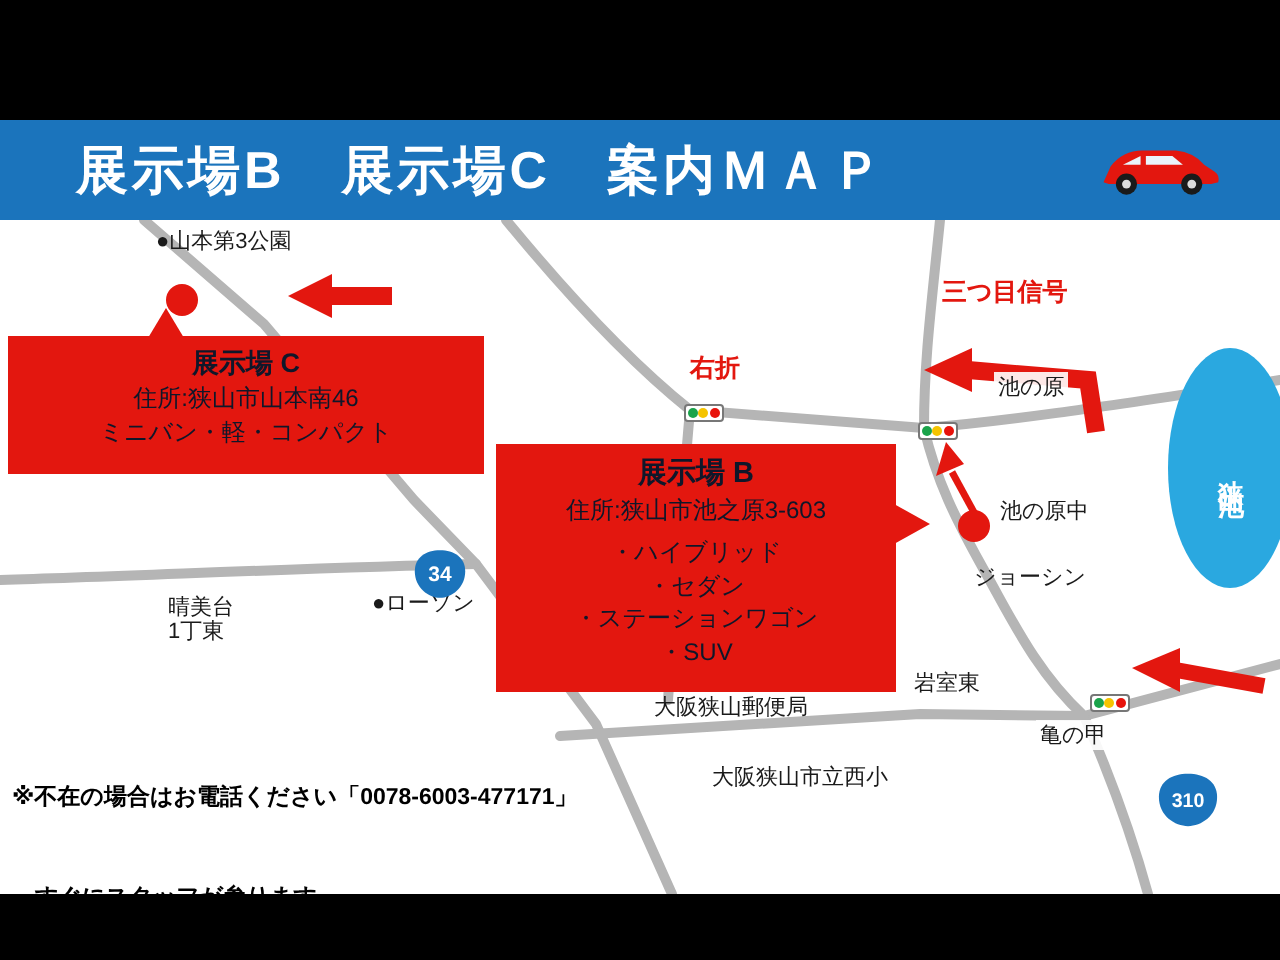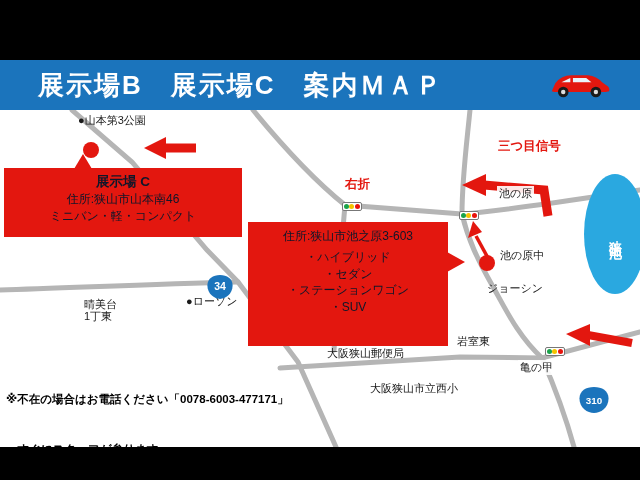--- a/index.html
+++ b/index.html
@@ -92,32 +92,32 @@
         <line x1="632" y1="233" x2="588" y2="225" stroke-width="8"></line>
         <polygon points="590,214 590,236 566,224" stroke="none"></polygon>
       </g>
     </svg>
 
     <div class="pond">
       <span>狭山池</span>
     </div>
 
     <div class="map-label" style="left:78px;top:3px;">●山本第3公園</div>
-    <div class="map-label red-label" style="left:470px;top:28px;margin-left:27px;">三つ目信号</div>
+    <div class="map-label red-label" style="left:470px;top:28px;">三つ目信号</div>
     <div class="map-label red-label" style="left:344px;top:66px;">右折</div>
     <div class="map-label bg-white" style="left:497px;top:76px;">池の原</div>
     <div class="map-label bg-white" style="left:498px;top:138px;">池の原中</div>
     <div class="map-label" style="left:487px;top:171px;">ジョーシン</div>
     <div class="map-label two-line bg-white" style="left:82px;top:188px;">晴美台
 1丁東</div>
     <div class="map-label" style="left:186px;top:184px;">●ローソン</div>
     <div class="map-label" style="left:327px;top:236px;">大阪狭山郵便局</div>
     <div class="map-label bg-white" style="left:455px;top:224px;">岩室東</div>
     <div class="map-label bg-white" style="left:518px;top:250px;">亀の甲</div>
-    <div class="map-label" style="left:370px;top:271px;text-align:right;">大阪狭山市立西小</div>
+    <div class="map-label" style="left:356px;top:271px;text-align:right;">大阪狭山市立西小</div>
 
     <svg class="shield" style="left:206px;top:164px;" width="28" height="26" viewBox="0 0 40 36">
       <path d="M20 35 C12 35 2 28 2 16 C2 6 10 1 20 1 C30 1 38 6 38 16 C38 28 28 35 20 35 Z" fill="#1b74bc"></path>
       <text x="20" y="23" text-anchor="middle" fill="#fff" font-size="15" font-weight="bold">34</text>
     </svg>
     <svg class="shield" style="left:578px;top:276px;" width="32" height="28" viewBox="0 0 44 38">
       <path d="M22 37 C13 37 2 30 2 17 C2 6 11 1 22 1 C33 1 42 6 42 17 C42 30 31 37 22 37 Z" fill="#1b74bc"></path>
       <text x="22" y="24" text-anchor="middle" fill="#fff" font-size="13.5" font-weight="bold">310</text>
     </svg>
 
@@ -140,20 +140,21 @@
     <div class="dot-red" style="left:83px;top:32px;"></div>
     <div class="dot-red" style="left:479px;top:145px;"></div>
 
     <div class="callout callout-c">
       <div class="t">展示場 C</div>
       <div class="l">住所:狭山市山本南46</div>
       <div class="l">ミニバン・軽・コンパクト</div>
     </div>
 
     <div class="callout callout-b">
+      <div class="t">展示場 B</div>
       <div class="l">住所:狭山市池之原3-603</div>
       <div class="gap"></div>
       <div class="item">・ハイブリッド</div>
       <div class="item">・セダン</div>
       <div class="item">・ステーションワゴン</div>
       <div class="item">・SUV</div>
     </div>
 
     <div class="notes">
       <div>※不在の場合はお電話ください「0078-6003-477171」</div>

